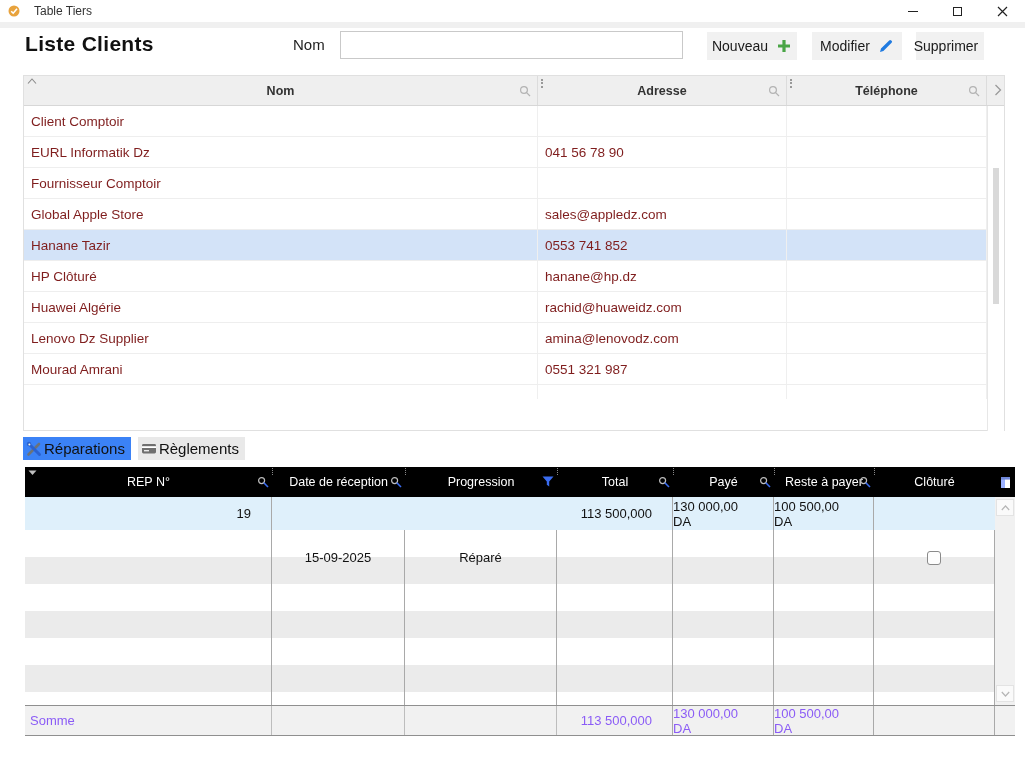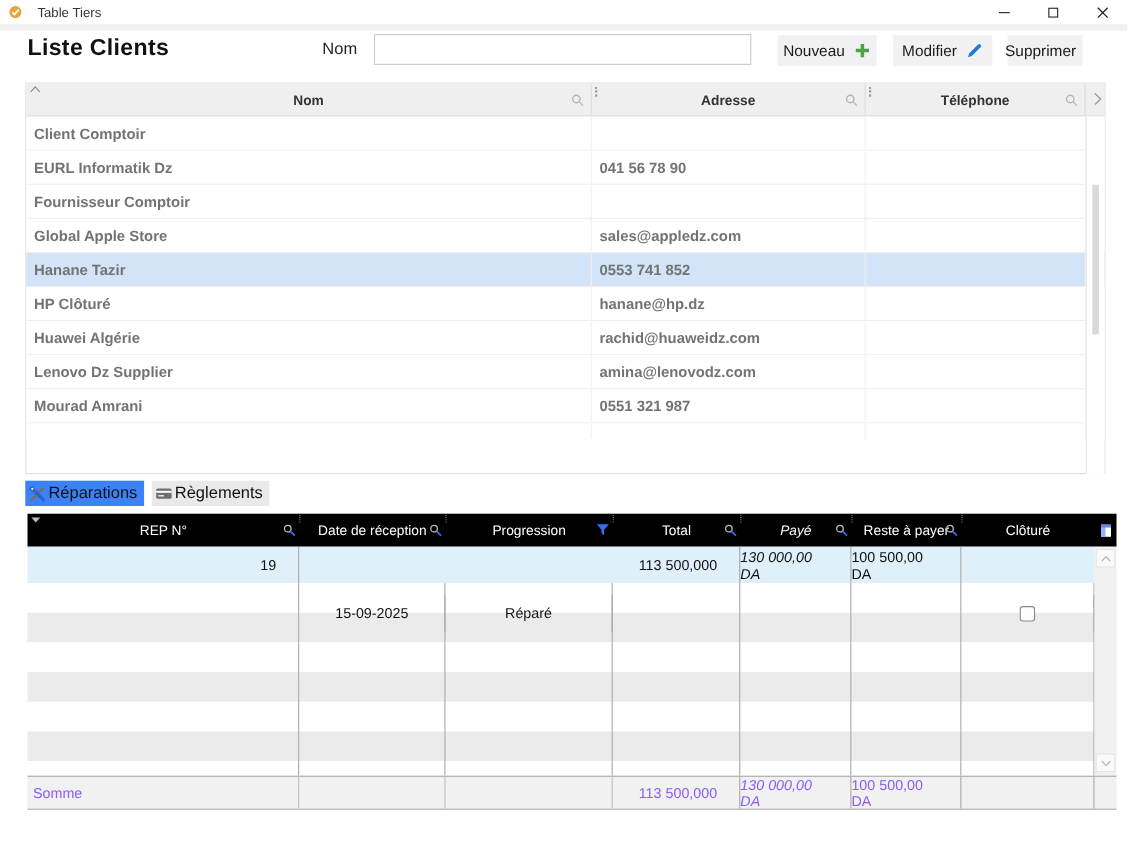--- a/index.html
+++ b/index.html
@@ -30,21 +30,21 @@
   .chead { display:flex; height:30px; background:#efefef; border-bottom:1px solid #d7d7d7; }
   .ch-cell { position:relative; display:flex; align-items:center; justify-content:center; font-size:12.5px; font-weight:700; color:#333; border-right:1px solid #dcdcdc; }
   .ch-nom { width:514px; } .ch-adr { width:249px; } .ch-tel { width:200px; }
   .ch-strip { width:17px; border-right:none; }
   .ch-cell .mag { position:absolute; right:6px; top:9px; }
   .sortmark { position:absolute; left:3px; top:2px; }
   .dots { position:absolute; left:3px; top:3px; height:9px; border-left:2px dotted #999; }
   .crow { display:flex; height:31px; border-bottom:1px solid #eeeeee; background:#fff; }
   .crow.partial { height:14px; border-bottom:none; overflow:hidden; }
   .crow.selected { background:#d3e3f8; }
-  .cc { font-size:13.5px; color:#737373; display:flex; align-items:center; padding-left:7px; border-right:1px solid #efefef; overflow:hidden; white-space:nowrap;font-weight:bold; }
+  .cc { font-size:13.5px; color:#7f1d1d; display:flex; align-items:center; padding-left:7px; border-right:1px solid #efefef; overflow:hidden; white-space:nowrap; }
   .cc-nom { width:514px; } .cc-adr { width:249px; } .cc-tel { width:200px; }
   .cvscroll { position:absolute; right:0; top:30px; width:17px; height:325px; background:#fff; border-left:1px solid #e7e7e7; }
   .cvthumb { position:absolute; left:5px; top:62px; width:6px; height:136px; background:#d9d9d9; }
   .cnext { position:absolute; right:2px; top:8px; }
 
   
   .tabs { position:absolute; left:23px; top:437px; height:23px; display:flex; gap:7px; }
   .tab { display:flex; align-items:center; padding:0 6px 0 3px; font-size:15px; color:#111; cursor:default; }
   .tab.active { background:#3b82f6; }
   .tab.inactive { background:#e9e9e9; }
@@ -59,21 +59,21 @@
   .rdrop { position:absolute; left:3px; top:3px; }
   .rbody { position:relative; display:flex; }
   .rcols { width:970px; }
   .rrow { display:flex; height:27px; }
   .rrow.data { height:33px; background:#dff0fb; }
   .rrow.w { background:#fff; } .rrow.g { background:#ebebeb; }
   .rrow.partial { height:13px; background:#fff; }
   .rc { border-right:1px solid #a9a9a9; height:100%; display:flex; align-items:center; font-size:13px; color:#111; }
   .rc:last-child { border-right:1px solid #a9a9a9; }
   .w-rep { width:247px; } .w-date { width:133px; } .w-prog { width:152px; }
-  .w-tot { width:116px; } .w-pay { width:101px;font-style:italic; } .w-rest { width:100px; } .w-clo { width:121px; }
+  .w-tot { width:116px; } .w-pay { width:101px; } .w-rest { width:100px; } .w-clo { width:121px; }
   .num { justify-content:flex-end; padding-right:20px; }
   .ctr { justify-content:center;margin-top:44px; }
   .rvstrip { width:20px; background:#f1f1f1; position:relative; }
   .sc-btn { position:absolute; left:1px; width:18px; height:17px; background:#fafafa; border:1px solid #e3e3e3; display:flex; align-items:center; justify-content:center; }
   .sc-up { top:2px; } .sc-dn { bottom:3px; }
   .rsum { display:flex; height:30px; background:#f1f1f1; border-top:1px solid #8f8f8f; align-items:center; }
   .rsum .rc { color:#8b5cf6; }
   .sum-label { padding-left:5px; }
   .chk { appearance:none; -webkit-appearance:none; width:14px; height:14px; border:1px solid #8a8a8a; border-radius:3px; background:#fdfdfd; }
 </style>

